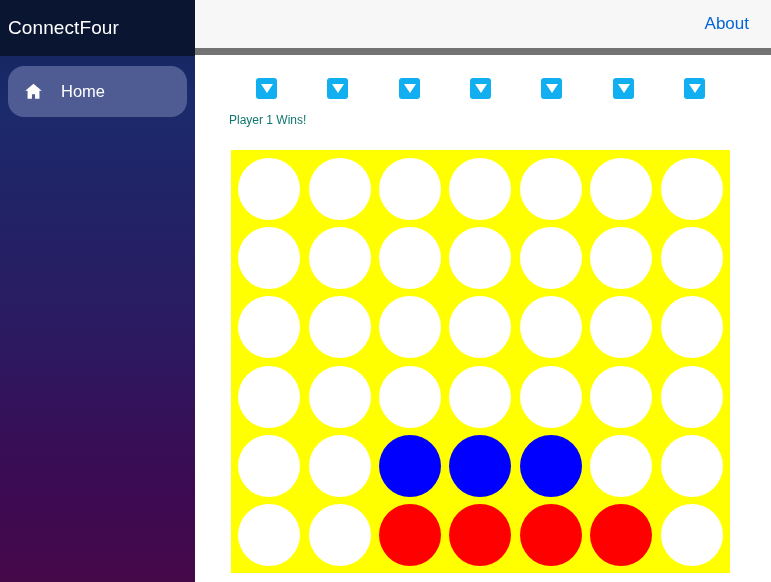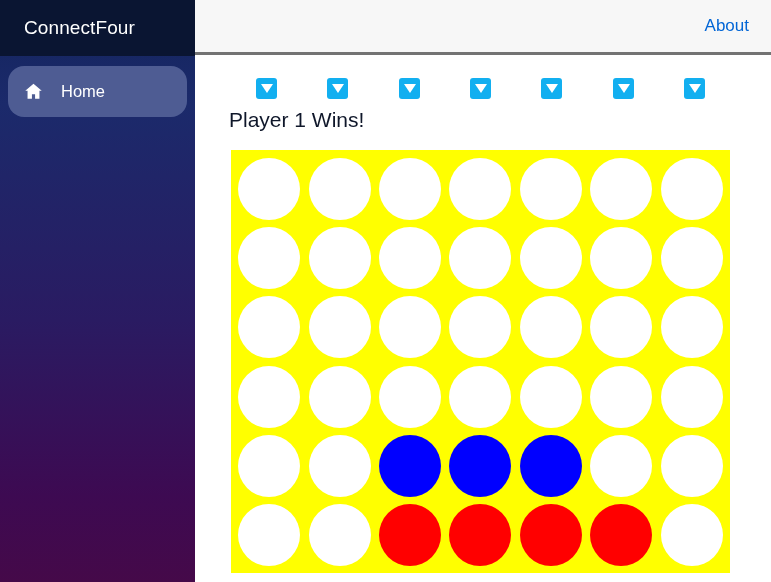--- a/index.html
+++ b/index.html
@@ -32,21 +32,21 @@
     background: linear-gradient(180deg, #13245c 0%, #1b2a6b 18%, #2a1b62 55%, #3d0a52 85%, #450949 100%);
     box-sizing: border-box;
     overflow: hidden;
   }
 
   #brand-bar {
     height: 56px;
     background: #0a1532;
     display: flex;
     align-items: center;
-    padding-left: 24px;
+    padding-left: 8px;
     box-sizing: border-box;
   }
   #brand-title {
     color: #ffffff;
     font-size: 19px;
     font-weight: 400;
     letter-spacing: 0.1px;
     white-space: nowrap;
   }
 
@@ -82,21 +82,21 @@
   .nav-icon svg { display: block; }
 
   
   #topbar {
     position: absolute;
     left: 195px;
     top: 0;
     width: 576px;
     height: 55px;
     background: #f7f7f7;
-    border-bottom: 3px solid #737373;
+    border-bottom: 7px solid #737373;
     box-sizing: border-box;
     display: flex;
     align-items: center;
     justify-content: flex-end;
     padding-right: 22px;
   }
   #about-link {
     color: #0366d6;
     font-size: 17px;
     text-decoration: none;
@@ -147,22 +147,22 @@
   
   #status-row {
     position: absolute;
     left: 34px;
     top: 50px;
     display: flex;
     align-items: center;
     height: 28px;
   }
   #status-text {
-    font-size: 21px;
-    color: #0f172a;
+    font-size: 12px;
+    color: #0f766e;
     white-space: nowrap;
     line-height: 28px;
   }
   #reset-button {
     margin-left: 8px;
     font-family: "Liberation Sans", sans-serif;
     font-size: 17px;
     color: #000000;
     background: #efefef;
     border: 1px solid #9a9a9a;

